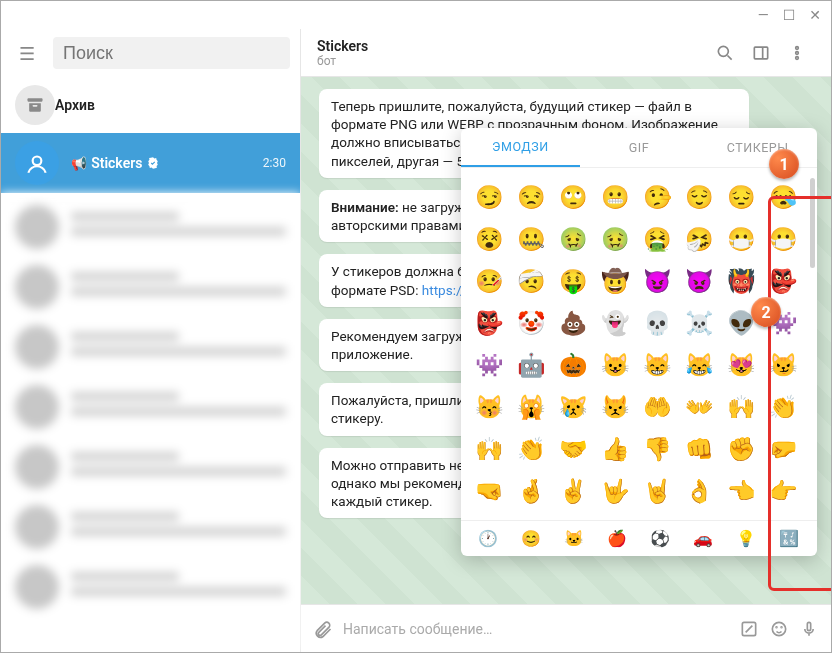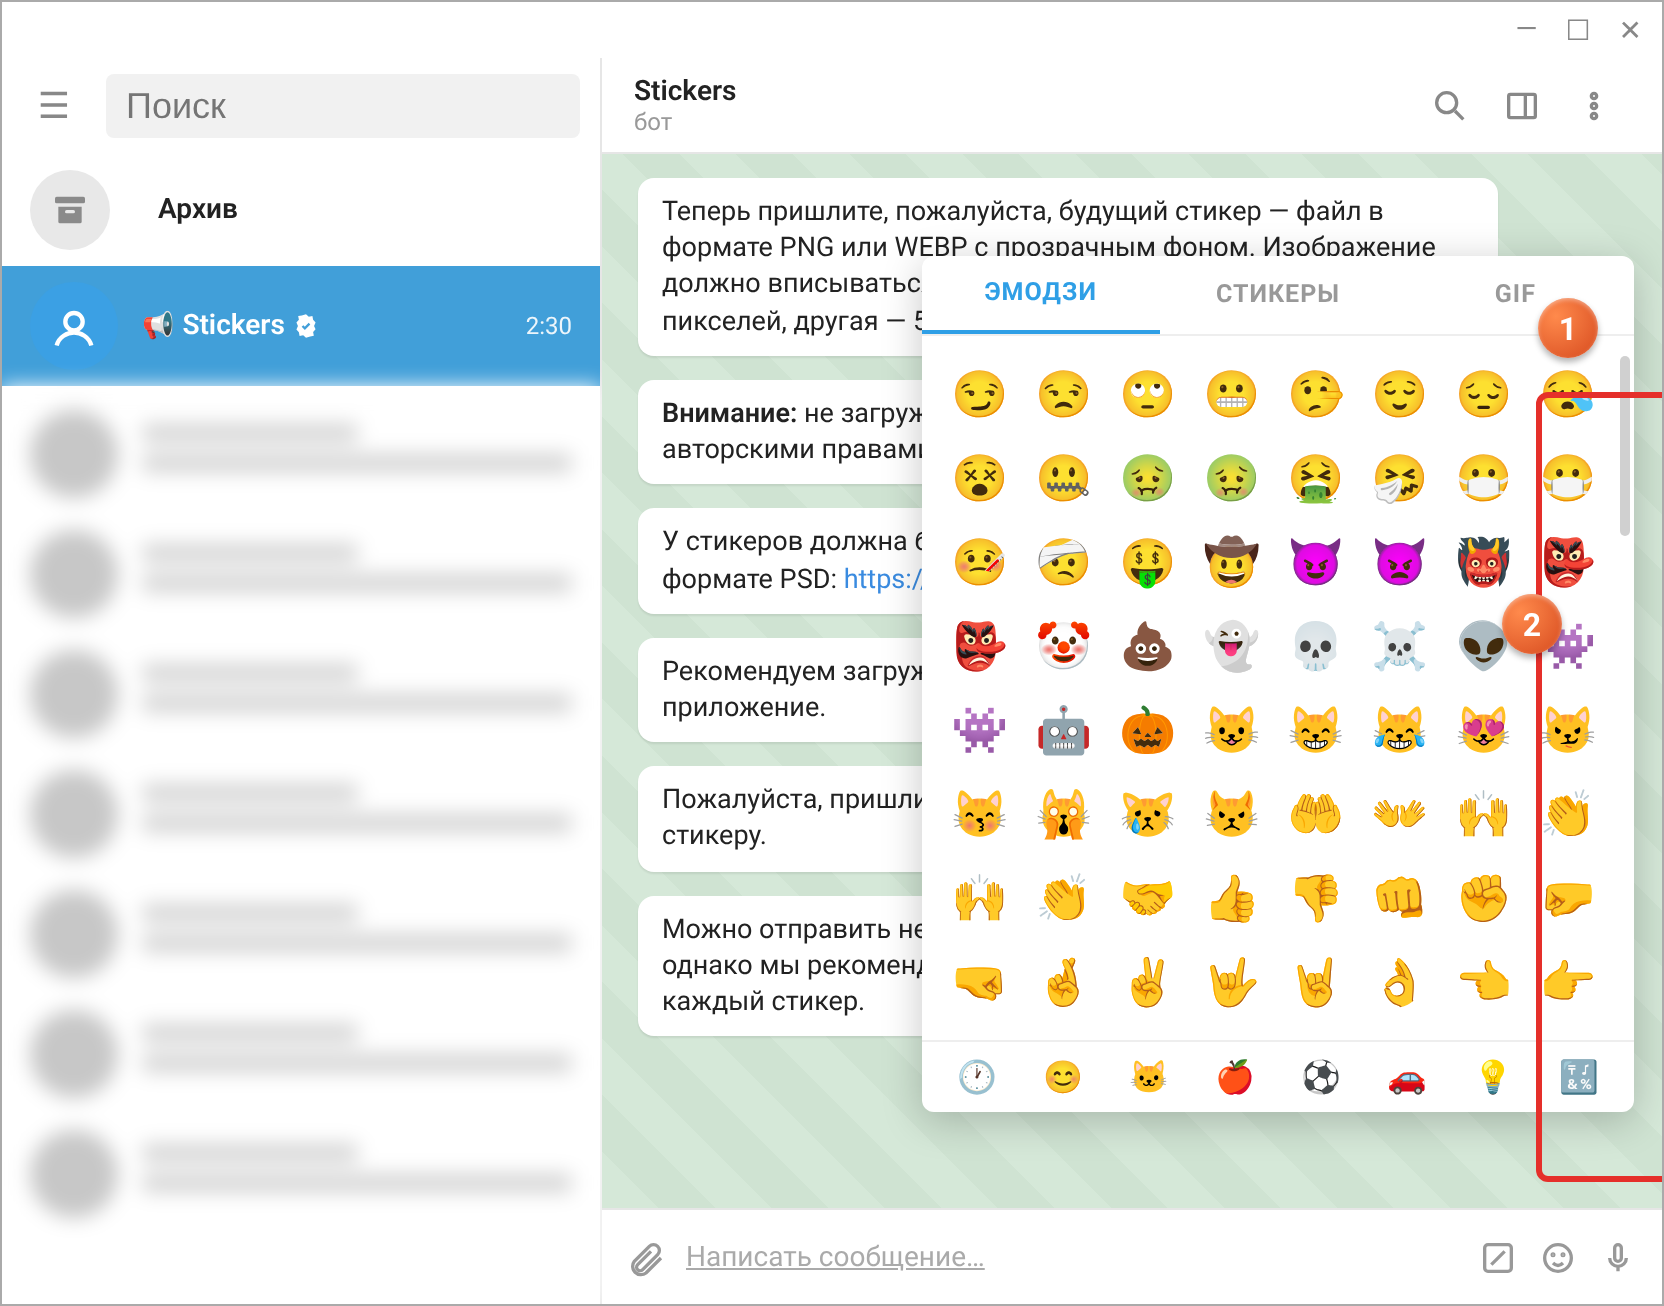--- a/index.html
+++ b/index.html
@@ -8,21 +8,21 @@
 .title-bar { height: 28px; display: flex; align-items: center; justify-content: flex-end; padding: 0 10px; gap: 14px; color: #888; }
 .title-bar span { cursor: pointer; font-size: 14px; }
 .main { flex: 1; display: flex; min-height: 0; }
 
 
 .sidebar { width: 300px; border-right: 1px solid #e6e6e6; display: flex; flex-direction: column; background: #fff; }
 .side-hdr { display: flex; align-items: center; height: 48px; padding: 0 10px; gap: 10px; }
 .menu-ico { width: 32px; height: 32px; display: flex; align-items: center; justify-content: center; color: #888; cursor: pointer; font-size: 18px; }
 .search { flex: 1; background: #f1f1f1; border-radius: 4px; height: 32px; display: flex; align-items: center; padding: 0 10px; color: #999; }
 .search input { border: none; background: transparent; outline: none; width: 100%; font-size: 18px; color: #333; }
-.archive { display: flex; align-items: center; gap: 24px; padding: 8px 14px; cursor: pointer; }
+.archive { display: flex; align-items: center; gap: 0; padding: 8px 14px; cursor: pointer; }
 .archive-ico { width: 40px; height: 40px; border-radius: 50%; background: #e8e8e8; display: flex; align-items: center; justify-content: center; color: #8a8a8a; }
 .archive-ico svg { width: 20px; height: 20px; }
 .archive-lbl { font-weight: 600; color: #222; font-size: 14px; }
 .chat-item { display: flex; align-items: center; gap: 12px; padding: 8px 14px; cursor: pointer; position: relative; }
 .chat-item.active { background: #419fd9; color: #fff; }
 .avatar { width: 44px; height: 44px; border-radius: 50%; background: #3ba0e4; display: flex; align-items: center; justify-content: center; }
 .avatar svg { width: 26px; height: 26px; fill: #fff; }
 .chat-info { flex: 1; min-width: 0; }
 .chat-row1 { display: flex; align-items: center; gap: 4px; }
 .chat-name { font-weight: 600; font-size: 14px; }
@@ -49,26 +49,26 @@
   repeating-linear-gradient(45deg,#d5e8d8 0 20px,#cfe3d2 20px 40px);
   background-color: #d5e8d8;
 }
 .msg-wrap { position: absolute; inset: 0; padding: 12px 18px; }
 .bubble { background: #fff; border-radius: 8px; padding: 8px 12px; margin-bottom: 12px; max-width: 430px; box-shadow: 0 1px 1px rgba(0,0,0,.08); font-size: 13.5px; line-height: 1.35; color: #222; }
 .bubble a { color: #3a8be0; text-decoration: none; }
 .bubble b { font-weight: 600; }
 .composer { height: 48px; border-top: 1px solid #e6e6e6; display: flex; align-items: center; padding: 0 12px; gap: 10px; background: #fff; }
 .comp-btn { color: #999; cursor: pointer; display: flex; align-items: center; }
 .comp-btn svg { width: 20px; height: 20px; stroke: currentColor; fill: none; stroke-width: 2; }
-.comp-input { flex: 1; color: #aaa; font-size: 14px; text-decoration: underline; }
+.comp-input { flex: 1; color: #aaa; font-size: 14px; }
 
 
 .emoji-panel { position: absolute; right: 14px; bottom: 48px; width: 356px; background: #fff; border-radius: 6px; box-shadow: 0 4px 20px rgba(0,0,0,.22); z-index: 30; }
 .emoji-tabs { display: flex; height: 40px; border-bottom: 1px solid #eee; }
-.emoji-tab { flex: 1; display: flex; align-items: center; justify-content: center; font-size: 12.5px; letter-spacing: .5px; color: #999; cursor: pointer; font-weight: 700; }
+.emoji-tab { flex: 1; display: flex; align-items: center; justify-content: center; font-size: 12.5px; letter-spacing: .5px; color: #999; cursor: pointer; font-weight: 400; }
 .emoji-tab.active { color: #2f9fe6; border-bottom: 2px solid #2f9fe6; }
 .emoji-grid { padding: 8px; position: relative; }
 .emoji-scroll { max-height: 348px; overflow-y: auto; }
 .emoji-row { display: flex; }
 .emoji-cell { width: 42px; height: 42px; display: flex; align-items: center; justify-content: center; font-size: 23px; cursor: pointer; }
 .emoji-cats { height: 36px; display: flex; align-items: center; justify-content: space-around; border-top: 1px solid #eee; padding: 0 6px; }
 .cat-btn { color: #bbb; cursor: pointer; font-size: 16px; }
 .cat-btn.active { color: #2f9fe6; }
 .scrollbar { position: absolute; right: 2px; top: 10px; width: 5px; height: 90px; background: #d0d0d0; border-radius: 3px; }
 
@@ -209,22 +209,22 @@
             <div class="bubble"><b>Внимание:</b> не загружайте изображения, защищённые авторскими правами.</div>
             <div class="bubble">У стикеров должна быть белая обводка и тень (пример в формате PSD: <a href="#">https://telegram.org/img/…</a>)</div>
             <div class="bubble">Рекомендуем загружать стикеры через десктопное приложение.</div>
             <div class="bubble">Пожалуйста, пришлите эмодзи, который соответствует вашему стикеру.</div>
             <div class="bubble">Можно отправить несколько эмодзи в одном сообщении, однако мы рекомендуем использовать не более двух на каждый стикер.</div>
           </div>
 
         <div class="emoji-panel">
           <div class="emoji-tabs">
             <div class="emoji-tab active">ЭМОДЗИ</div>
+            <div class="emoji-tab">GIF</div>
             <div class="emoji-tab">СТИКЕРЫ</div>
-            <div class="emoji-tab">GIF</div>
           </div>
           <div class="emoji-grid">
             <div class="scrollbar"></div>
             <div class="emoji-scroll" id="emoji-scroll">
                 <div class="emoji-row">
                   <div class="emoji-cell">😏</div>
                   <div class="emoji-cell">😒</div>
                   <div class="emoji-cell">🙄</div>
                   <div class="emoji-cell">😬</div>
                   <div class="emoji-cell">🤥</div>

